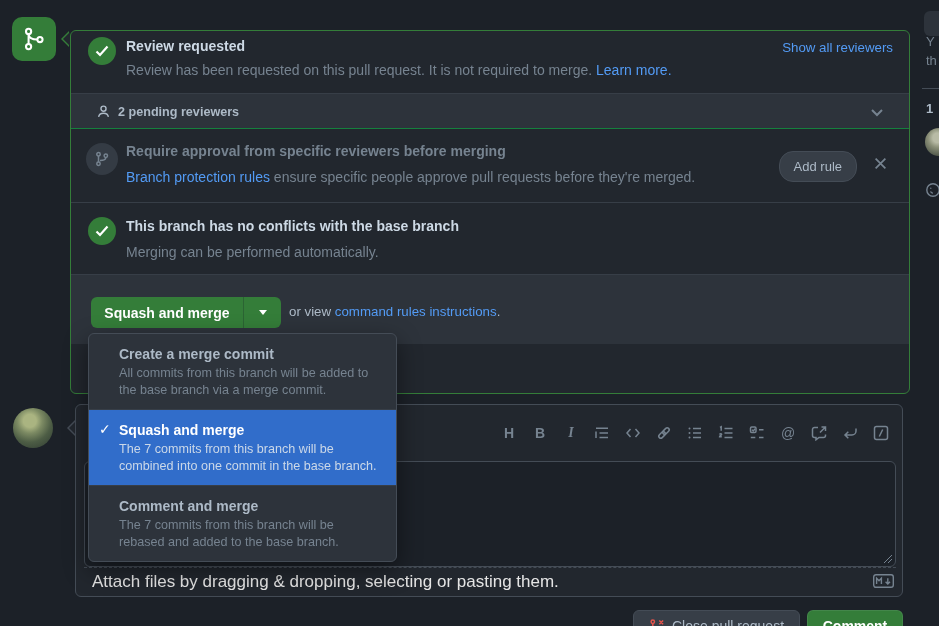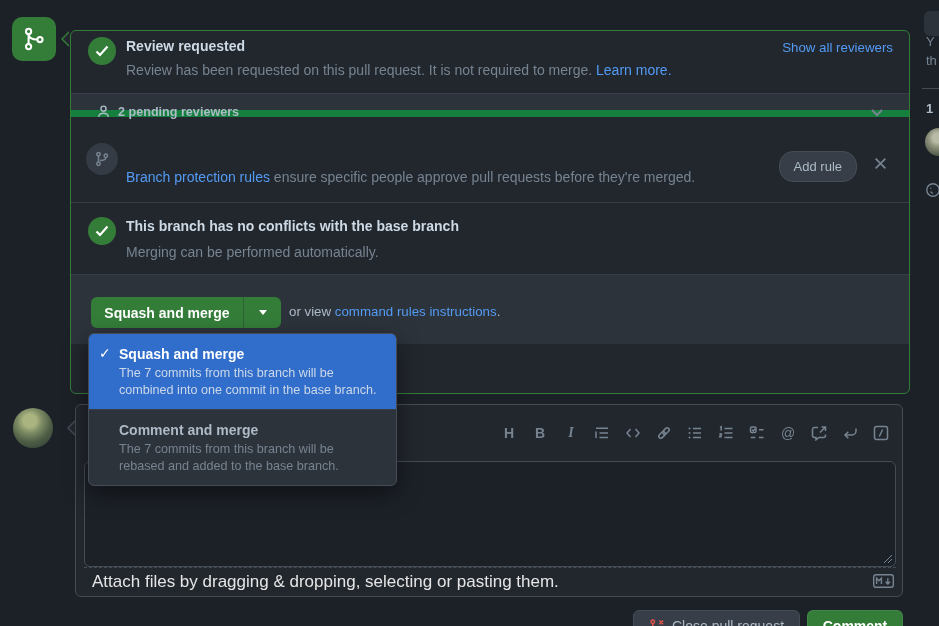--- a/index.html
+++ b/index.html
@@ -17,22 +17,22 @@
 .badge-caret-i{left:63px;top:32px;width:0;height:0;border:7px solid transparent;border-left:0;
   border-right:7px solid #22272e;z-index:2}
 
 
 .merge-box{left:70px;top:30px;width:840px;height:364px;background:#22272e;
   border:1px solid #347d39;border-radius:6px;z-index:2}
 .check-circle{width:28px;height:28px;background:#347d39;border-radius:50%;
   display:flex;align-items:center;justify-content:center}
 .sec-title{font-size:14px;font-weight:bold;color:#cdd9e5}
 .sec-desc{font-size:14px;color:#768390}
-.pending-row{left:0;top:62px;right:0;height:24px;background:#2d333b;
-  border-top:1px solid #373e47;border-bottom:7px solid #15803d;cursor:pointer}
+.pending-row{left:0;top:62px;right:0;height:36px;background:#2d333b;
+  border-top:1px solid #373e47;border-bottom:1px solid #15803d;cursor:pointer}
 .pending-label{font-size:12.6px;font-weight:bold;color:#adbac7}
 .icon-circle{width:32px;height:32px;background:#343b44;border-radius:50%;
   display:flex;align-items:center;justify-content:center}
 .btn{background:#373e47;border:1px solid #444c56;border-radius:14px;color:#adbac7;
   font-size:13px;font-weight:500;display:flex;align-items:center;justify-content:center;cursor:pointer}
 .x-btn{cursor:pointer}
 .footer-area{left:0;top:243px;right:0;height:70px;background:#2d333b;border-top:1px solid #373e47}
 .runner-row{left:0;top:313px;right:0;height:50px;background:#22272e;
   border-top:1px solid #373e47;border-radius:0 0 6px 6px}
 .merge-btn-main{width:152px;height:31px;background:#347d39;color:#fff;font-size:14px;font-weight:600;
@@ -139,20 +139,21 @@
 
   <div class="abs" style="left:0;top:98px;right:0;height:74px;border-bottom:1px solid #373e47">
     <div class="abs icon-circle" style="left:15px;top:14px">
       <svg width="16" height="16" viewBox="0 0 16 16" fill="none" stroke="#768390" stroke-width="1.5">
         <circle cx="4.5" cy="3.2" r="1.7"></circle>
           <circle cx="4.5" cy="12.8" r="1.7"></circle>
           <circle cx="11.8" cy="4.8" r="1.7"></circle>
         <path d="M4.5 5v6M11.8 6.6c0 2.6-3.5 3-5.8 3"></path>
       </svg>
     </div>
+    <div class="abs sec-title" style="left:55px;top:14px;color:#768390">Require approval from specific reviewers before merging</div>
     <div class="abs sec-desc" style="left:55px;top:40px"><a>Branch protection rules</a><span> ensure specific people approve pull requests before they're merged.</span></div>
     <div class="abs btn" style="right:52px;top:22px;height:31px;padding:0 14px">Add rule</div>
     <span class="abs x-btn" style="right:22px;top:28px">
       <svg width="13" height="13" viewBox="0 0 12 12" stroke="#768390" stroke-width="1.6">
           <path d="M1.5 1.5l9 9M10.5 1.5l-9 9"></path>
         </svg>
     </span>
   </div>
 
   <div>
@@ -171,20 +172,24 @@
       <div class="merge-btn-caret">
           <span class="tri-down"></span>
         </div>
     </div>
     <div class="abs or-view" style="left:218px;top:29px"><span>or view </span><a>command rules instructions</a><span>.</span></div>
   </div>
 
 </div>
 
 <div class="abs dropdown">
+  <div class="dd-item" style="border-bottom:1px solid #373e47">
+    <div class="dd-title">Create a merge commit</div>
+    <div class="dd-desc">All commits from this branch will be added to the base branch via a merge commit.</div>
+  </div>
   <div class="dd-item dd-sel" style="border-bottom:1px solid #373e47">
     <span class="dd-check">✓</span>
     <div class="dd-title">Squash and merge</div>
     <div class="dd-desc">The 7 commits from this branch will be combined into one commit in the base branch.</div>
   </div>
   <div class="dd-item">
     <div class="dd-title">Comment and merge</div>
     <div class="dd-desc">The 7 commits from this branch will be rebased and added to the base branch.</div>
   </div>
 </div>

